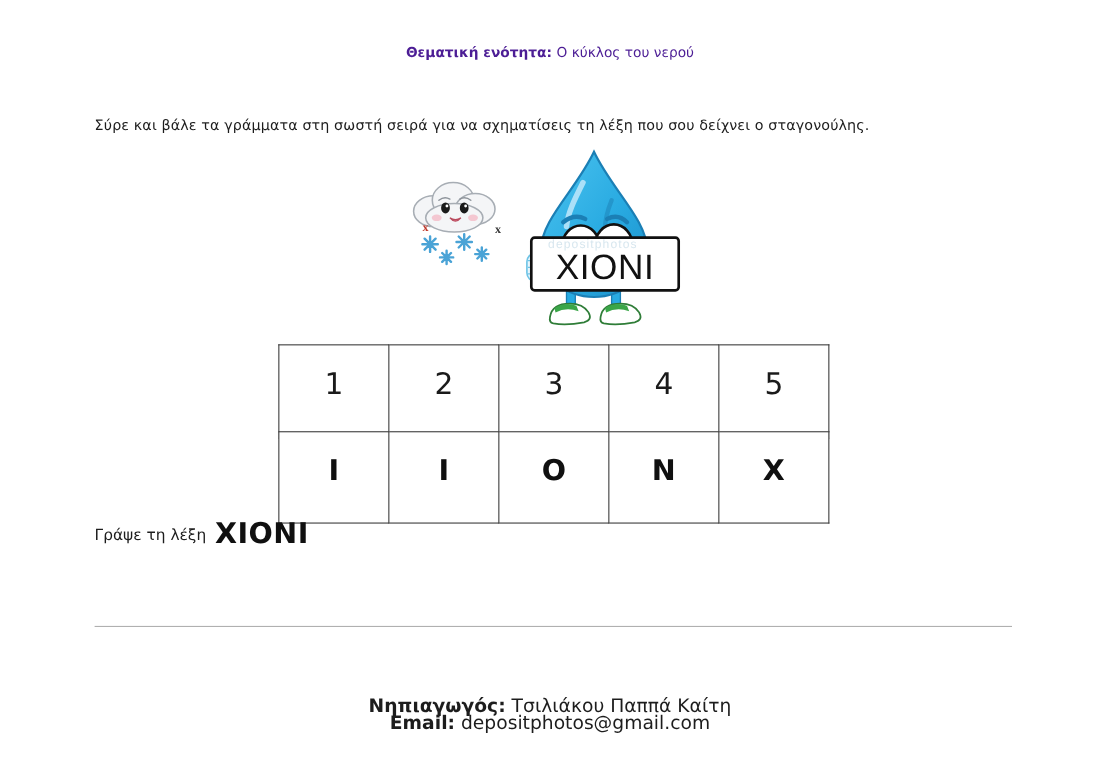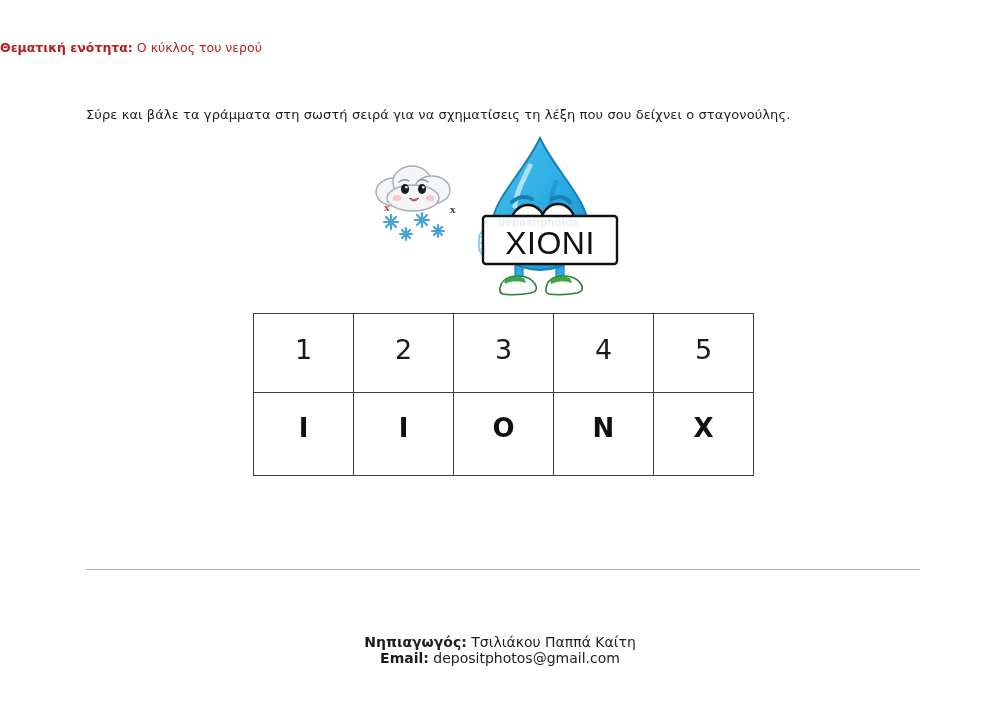--- a/index.html
+++ b/index.html
@@ -23,24 +23,24 @@
     inset: 0;
     background: #ffffff;
   }
 
   
   .doc-header {
     position: absolute;
     top: 40px;
     left: 0;
     width: 1000px;
-    text-align: left;
+    text-align: center;
     font-size: 12.5px;
     line-height: 16px;
-    color: #b91c1c;
+    color: #4c1d95;
     white-space: nowrap;
   }
   .doc-header .lbl {
     font-weight: bold;
   }
   .doc-header .val {
     font-weight: normal;
   }
 
   
@@ -166,21 +166,21 @@
     background: #b0b0b0;
   }
 
   
   .doc-footer {
     position: absolute;
     top: 634px;
     left: 0;
     width: 1000px;
     text-align: center;
-    font-size: 14px;
+    font-size: 17px;
     line-height: 16px;
     color: #1d1d1d;
   }
   .doc-footer .lbl { font-weight: bold; }
   .doc-footer .val { font-weight: normal; }
   .doc-footer .row { white-space: nowrap; }
 </style>
 </head>
 <body>
 
@@ -301,20 +301,23 @@
       <tr>
         <td>Ι</td>
         <td>Ι</td>
         <td>Ο</td>
         <td>Ν</td>
         <td>Χ</td>
       </tr>
     </tbody>
   </table>
 
+  <div class="write-line">
+    <span>Γράψε τη λέξη</span><span class="answer">ΧΙΟΝΙ</span>
+  </div>
 
   <div class="divider"></div>
 
   <div class="doc-footer">
     <div class="row">
       <span class="lbl">Νηπιαγωγός:</span>
       <span class="val">Τσιλιάκου Παππά Καίτη</span>
     </div>
     <div class="row">
       <span class="lbl">Email:</span>

